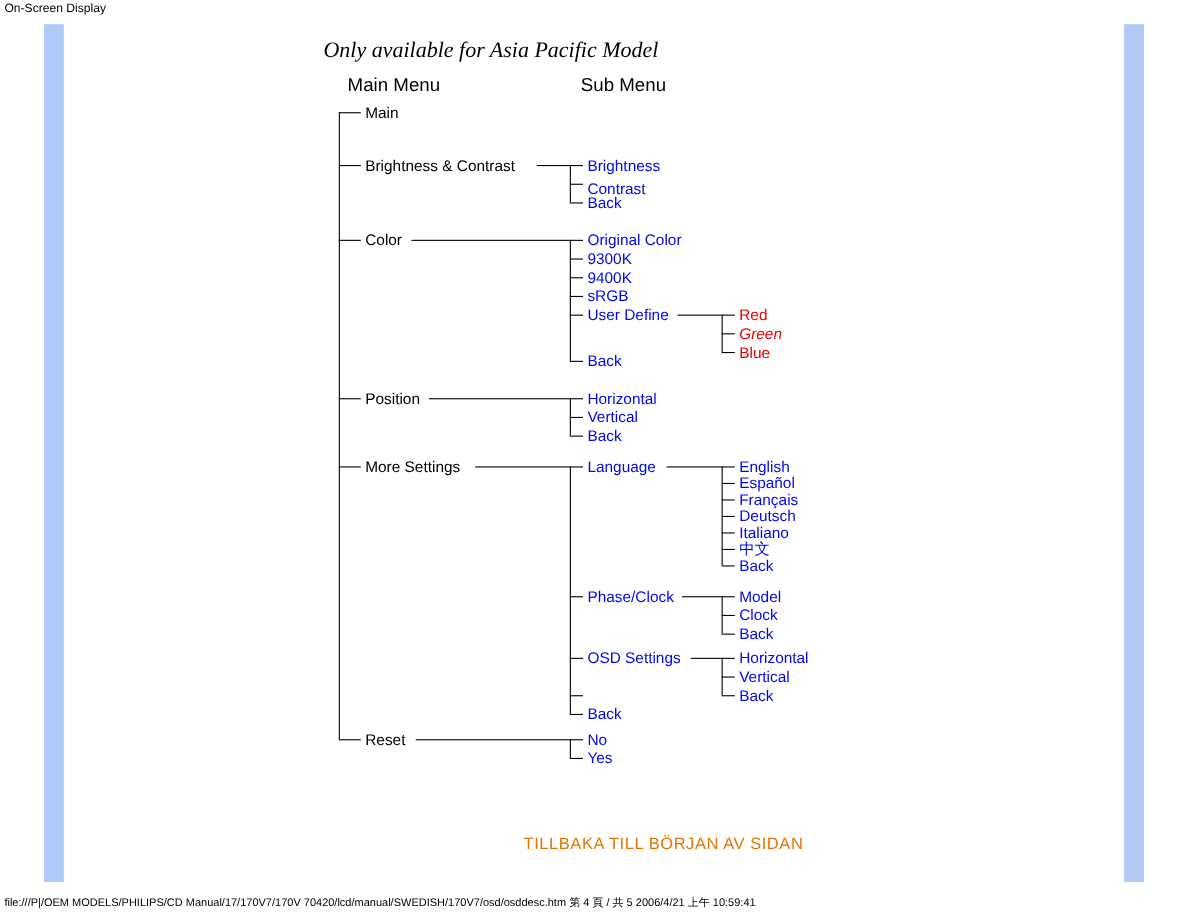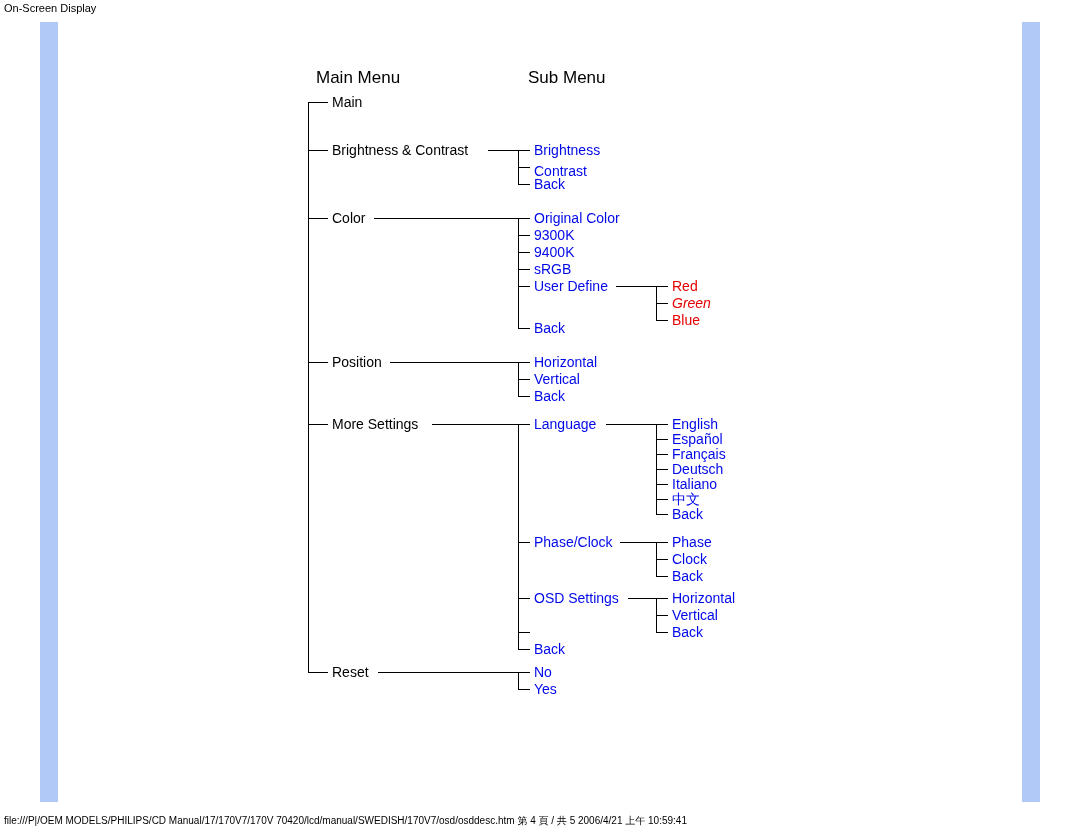--- a/index.html
+++ b/index.html
@@ -71,20 +71,21 @@
   .hline { height:1px; }
 </style>
 </head>
 <body>
 
 <div class="pagehead">On-Screen Display</div>
 
 <div class="outer">
   <div class="stage">
 
+    <div class="pos subtitle" style="left:236px; top:16px;">Only available for Asia Pacific Model</div>
     <div class="pos colhead" style="left:258px; top:48px;">Main Menu</div>
     <div class="pos colhead" style="left:470px; top:48px;">Sub Menu</div>
 
     <div class="vline" style="left:250px; top:80px; height:570px;"></div>
 
     <div class="hline" style="left:250px; top:80px; width:20px;"></div>
     <div class="pos mainitem" style="left:274px; top:72px;">Main</div>
 
     <div class="hline" style="left:250px; top:128px; width:20px;"></div>
     <div class="pos mainitem" style="left:274px; top:120px;">Brightness &amp; Contrast</div>
@@ -156,21 +157,21 @@
     <div class="hline" style="left:598px; top:477px; width:12px;"></div>
     <div class="pos blue" style="left:614px; top:469px;">中文</div>
     <div class="hline" style="left:598px; top:492px; width:12px;"></div>
     <div class="pos blue" style="left:614px; top:484px;">Back</div>
 
     <div class="hline" style="left:460px; top:520px; width:12px;"></div>
     <div class="pos blue" style="left:476px; top:512px;">Phase/Clock</div>
     <div class="hline" style="left:562px; top:520px; width:36px;"></div>
     <div class="vline" style="left:598px; top:520px; height:34px;"></div>
     <div class="hline" style="left:598px; top:520px; width:12px;"></div>
-    <div class="pos blue" style="left:614px; top:512px;">Phase</div>
+    <div class="pos blue" style="left:614px; top:512px;">Model</div>
     <div class="hline" style="left:598px; top:537px; width:12px;"></div>
     <div class="pos blue" style="left:614px; top:529px;">Clock</div>
     <div class="hline" style="left:598px; top:554px; width:12px;"></div>
     <div class="pos blue" style="left:614px; top:546px;">Back</div>
 
     <div class="hline" style="left:460px; top:576px; width:12px;"></div>
     <div class="pos blue" style="left:476px; top:568px;">OSD Settings</div>
     <div class="hline" style="left:570px; top:576px; width:28px;"></div>
     <div class="vline" style="left:598px; top:576px; height:34px;"></div>
     <div class="hline" style="left:598px; top:576px; width:12px;"></div>
@@ -187,16 +188,17 @@
 
     <div class="hline" style="left:250px; top:650px; width:20px;"></div>
     <div class="pos mainitem" style="left:274px; top:642px;">Reset</div>
     <div class="hline" style="left:320px; top:650px; width:140px;"></div>
     <div class="vline" style="left:460px; top:650px; height:17px;"></div>
     <div class="hline" style="left:460px; top:650px; width:12px;"></div>
     <div class="pos blue" style="left:476px; top:642px;">No</div>
     <div class="hline" style="left:460px; top:667px; width:12px;"></div>
     <div class="pos blue" style="left:476px; top:659px;">Yes</div>
 
+    <div class="pos backlink" style="left:418px; top:738px;">TILLBAKA TILL BÖRJAN AV SIDAN</div>
   </div>
 </div>
 
 <div class="footer" style="position:fixed;">file:///P|/OEM MODELS/PHILIPS/CD Manual/17/170V7/170V 70420/lcd/manual/SWEDISH/170V7/osd/osddesc.htm 第 4 頁 / 共 5 2006/4/21 上午 10:59:41</div>
 
 </body></html>

